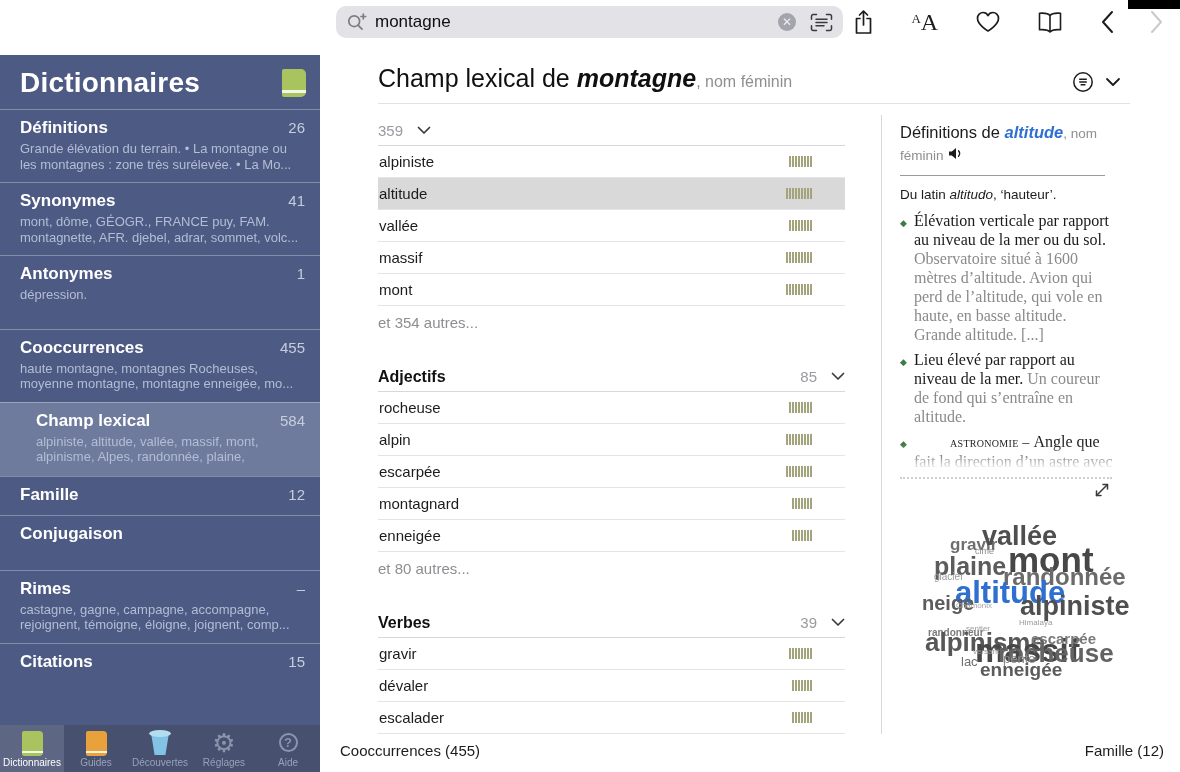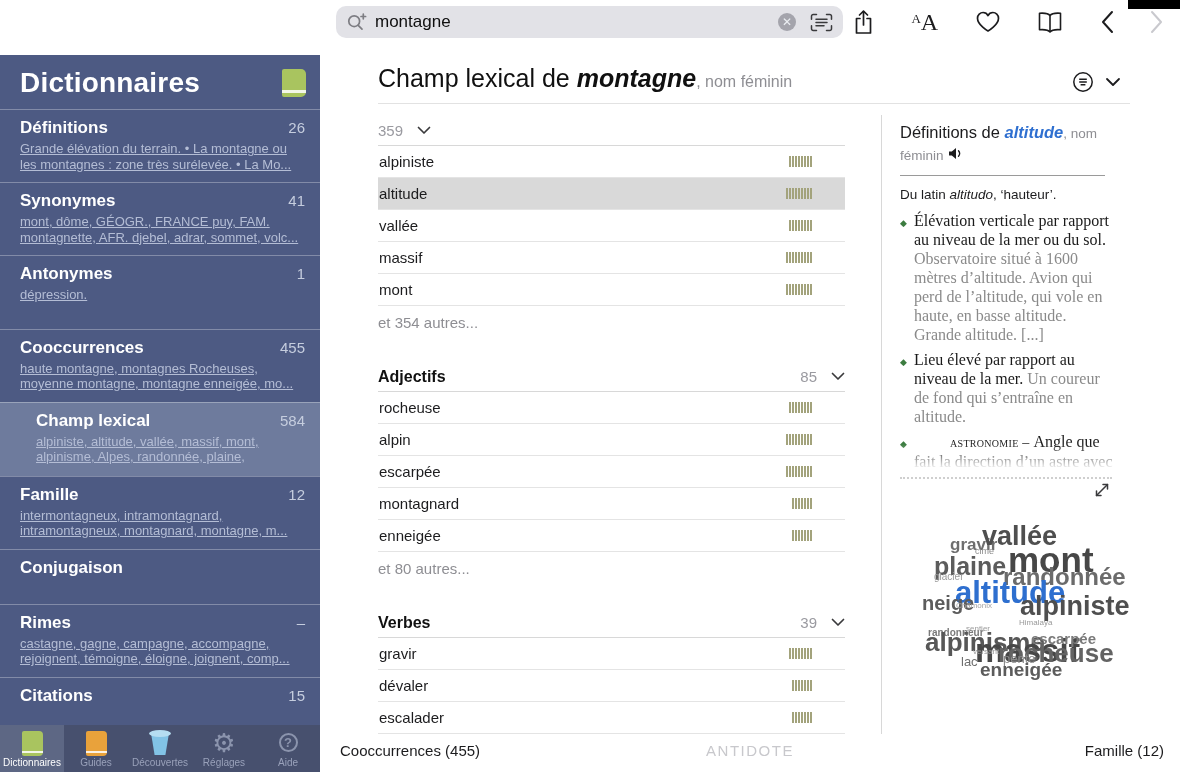--- a/index.html
+++ b/index.html
@@ -15,21 +15,21 @@
   .sb-title-main { color:#fff; font-size:28px; font-weight:700; letter-spacing:.2px; }
   .sb-book { width:24px; height:28px; background:#a9c45f; border-radius:2px 5px 5px 2px; position:relative; }
   .sb-book::after { content:""; position:absolute; left:0; right:0; bottom:4px; height:3px; background:rgba(255,255,255,.85); }
   .sb-group + .sb-group { margin-top:16px; }
   .sb-item { padding:8px 15px 10px 20px; border-top:1px solid rgba(255,255,255,.3); }
   .sb-item.selected { background:#6e7b9d;padding-left:36px; }
   .sb-item-head { display:flex; justify-content:space-between; align-items:baseline; }
   .sb-item-title { color:#fff; font-size:17px; font-weight:600; }
   .sb-item-count { color:#c5cdde; font-size:15px; }
   .sb-preview { margin-top:3px; color:#b4bdd5; font-size:13px; line-height:15.5px;
-    max-height:32px; overflow:hidden;text-decoration:underline; }
+    max-height:32px; overflow:hidden; }
   .sb-preview.italic { font-style:italic; }
 
   
   .tabbar { position:absolute; left:0; bottom:0; width:320px; height:47px;
     background:#47506e; display:flex; z-index:5; }
   .tab { width:64px; display:flex; flex-direction:column; align-items:center;
     justify-content:flex-end; padding-bottom:4px; }
   .tab.selected { background:#5d6784; }
   .tab-label { font-size:10px; color:#99a1ba; margin-top:1px; }
   .tab.selected .tab-label { color:#fff; }
@@ -164,21 +164,20 @@
       <span class="sb-item-title">Champ lexical</span>
       <span class="sb-item-count">584</span>
     </div>
     <div class="sb-preview">alpiniste, altitude, vallée, massif, mont, alpinisme, Alpes, randonnée, plaine, rocheus...</div>
   </div>
           <div class="sb-item">
     <div class="sb-item-head">
       <span class="sb-item-title">Famille</span>
       <span class="sb-item-count">12</span>
     </div>
-    <div class="sb-preview">intermontagneux, intramontagnard, intramontagneux, montagnard, montagne, m...</div>
   </div>
           <div class="sb-item">
     <div class="sb-item-head">
       <span class="sb-item-title">Conjugaison</span>
       <span class="sb-item-count"></span>
     </div>
   </div>
         </div>
         <div class="sb-group">
           <div class="sb-item">
@@ -370,21 +369,20 @@
     <span class="row-word">escalader</span>
     <span class="bars" style="width: 20px;"></span>
   </div>
           </div>
 
   </div>
       </div>
 
     <div class="bottom-nav">
       <span class="bn-left">Cooccurrences (455)</span>
-      <span class="bn-center">ANTIDOTE</span>
       <span class="bn-right">Famille (12)</span>
     </div>
 
     <div class="vdivider"></div>
     <div class="defpanel">
       <div class="def-head"><span>Définitions de </span><span class="def-word">altitude</span><span class="def-suffix">, nom féminin</span>
         <svg width="15" height="13" viewBox="0 0 15 13">
             <path d="M1 4.5h2.8L8 1v11L3.8 8.5H1z" fill="#1c1c1e"></path>
             <path d="M10.5 3.8c1.4 1.6 1.4 3.8 0 5.4" fill="none" stroke="#1c1c1e" stroke-width="1.3" stroke-linecap="round"></path>
           </svg>

